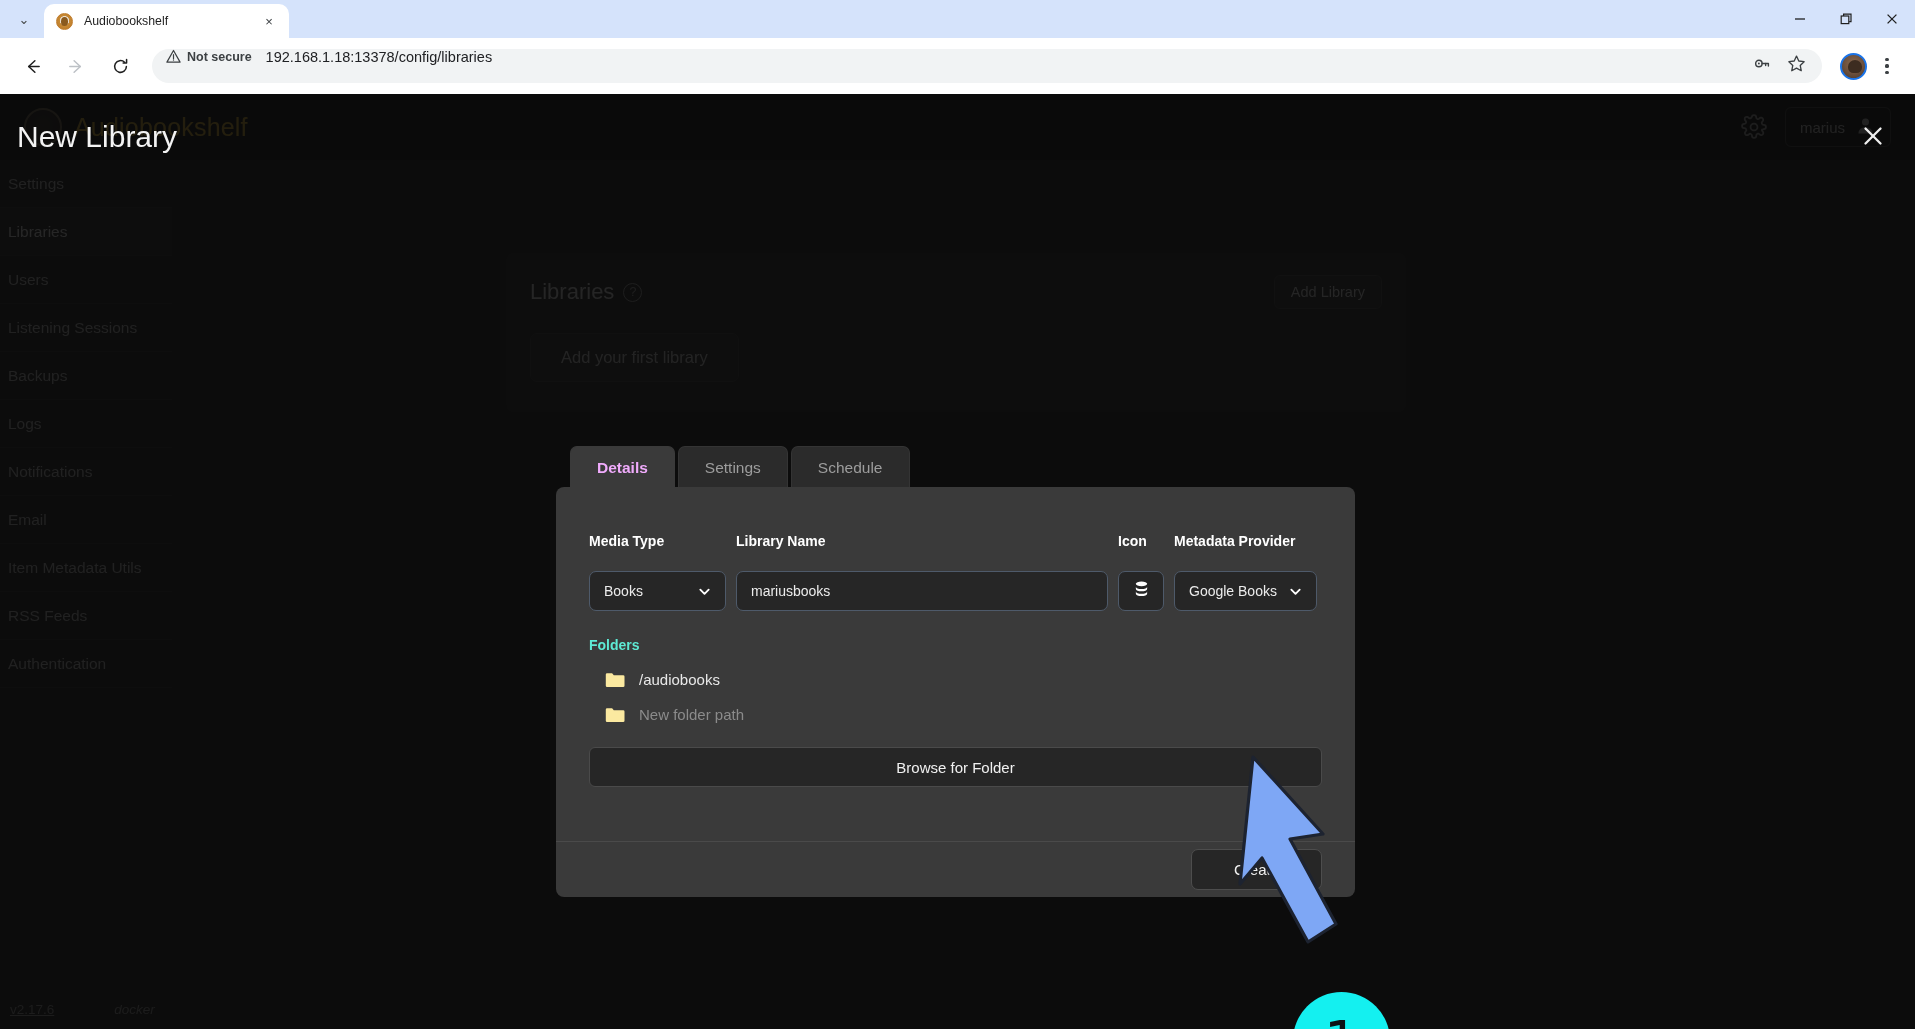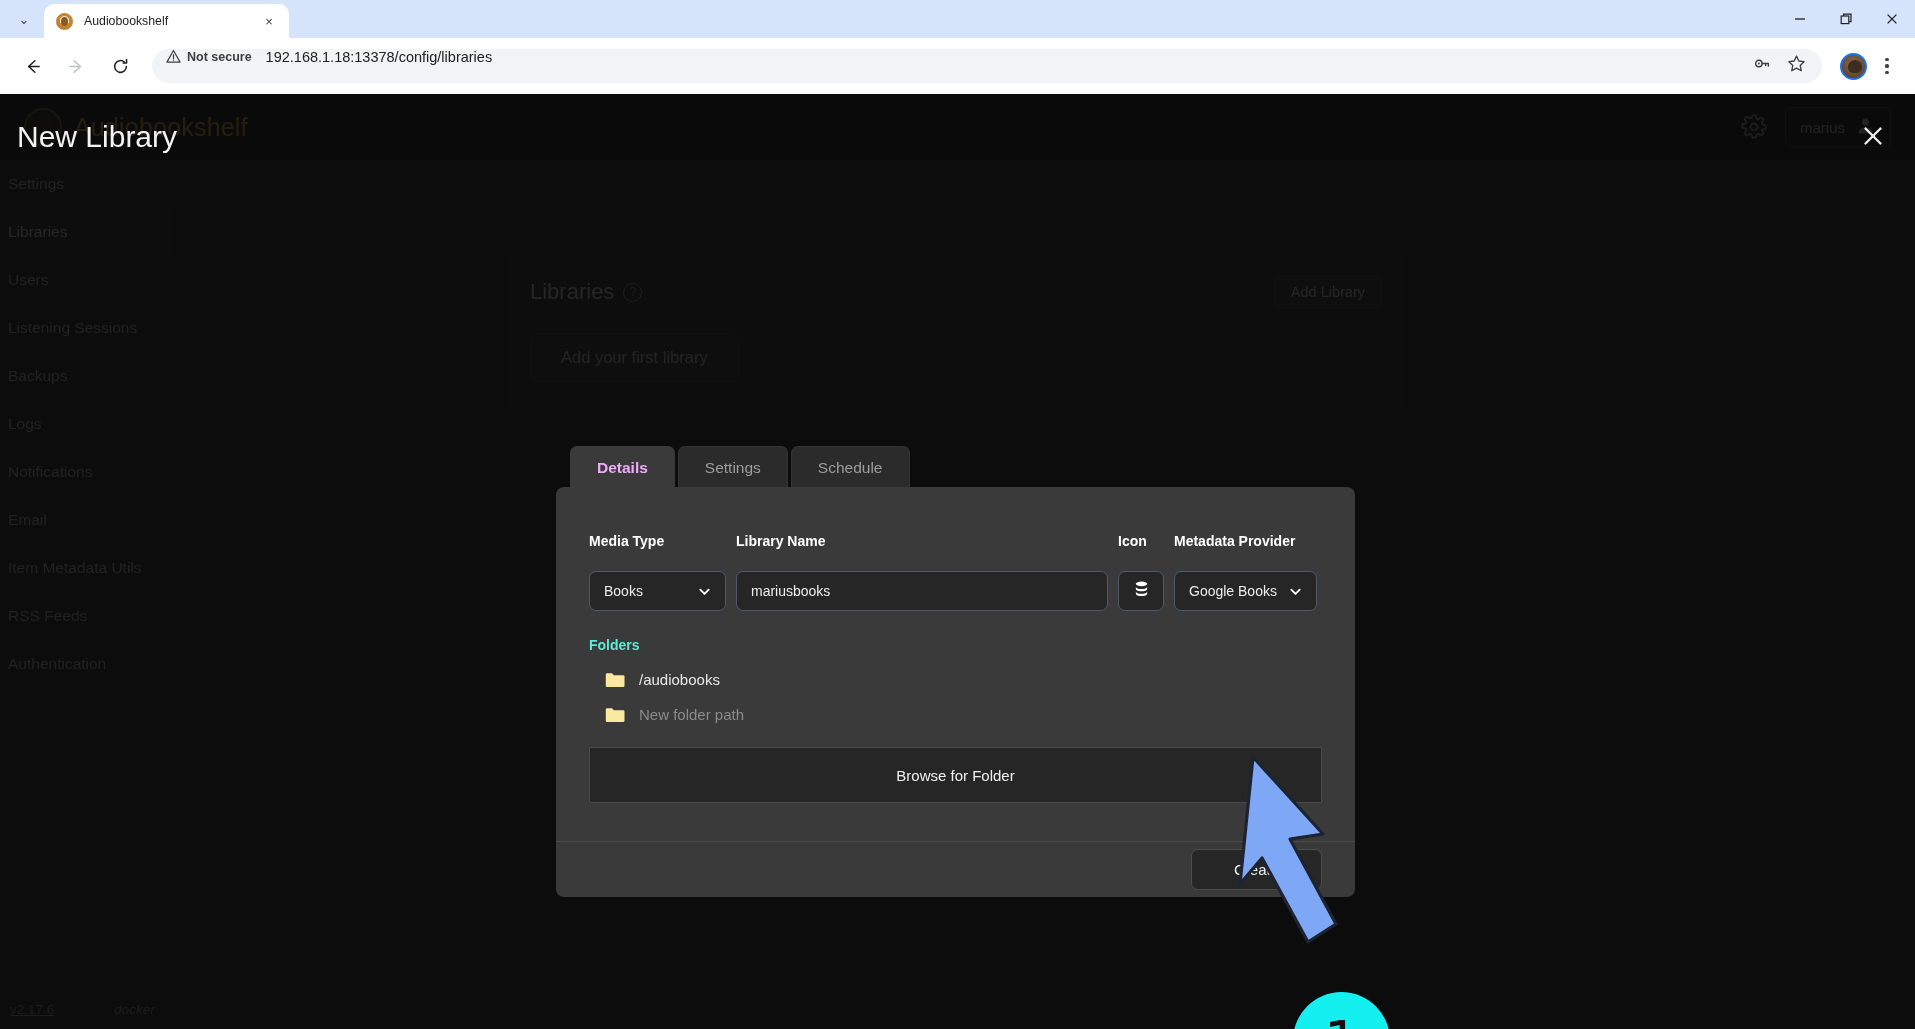--- a/index.html
+++ b/index.html
@@ -231,22 +231,22 @@
   .fld-icon { width: 46px; justify-content: center; padding: 0; }
   .fld-meta { width: 143px; }
   .caret { width: 13px; height: 13px; flex: none; margin-left: 10px; }
 
   .folders-label { font-size: 14px; color: #5eead4; font-weight: 700; margin: 26px 0 0; }
   .folder-row { display: flex; align-items: center; gap: 14px; margin-top: 18px; padding-left: 16px; }
   .folder-icon { width: 20px; height: 16px; flex: none; }
   .folder-text { font-size: 15px; color: #e8e8e8; }
   .folder-text.placeholder { color: #8b8b8b; }
   .btn-browse {
-    margin-top: 24px; width: 100%; height: 56px;
-    background: #262626; border: 1px solid #4a4a4a; border-radius: 1px;
+    margin-top: 24px; width: 100%; height: 40px;
+    background: #262626; border: 1px solid #4a4a4a; border-radius: 6px;
     color: #f0f0f0; font-size: 15px;
     display: flex; align-items: center; justify-content: center;
   }
 
   
   .annot { position: absolute; left: 0; top: 0; width: 1915px; height: 1029px; pointer-events: none; }
   .annot-badge {
     position: absolute; left: 1293px; top: 898px;
     width: 97px; height: 97px; border-radius: 50%;
     background: #14f0f0;

